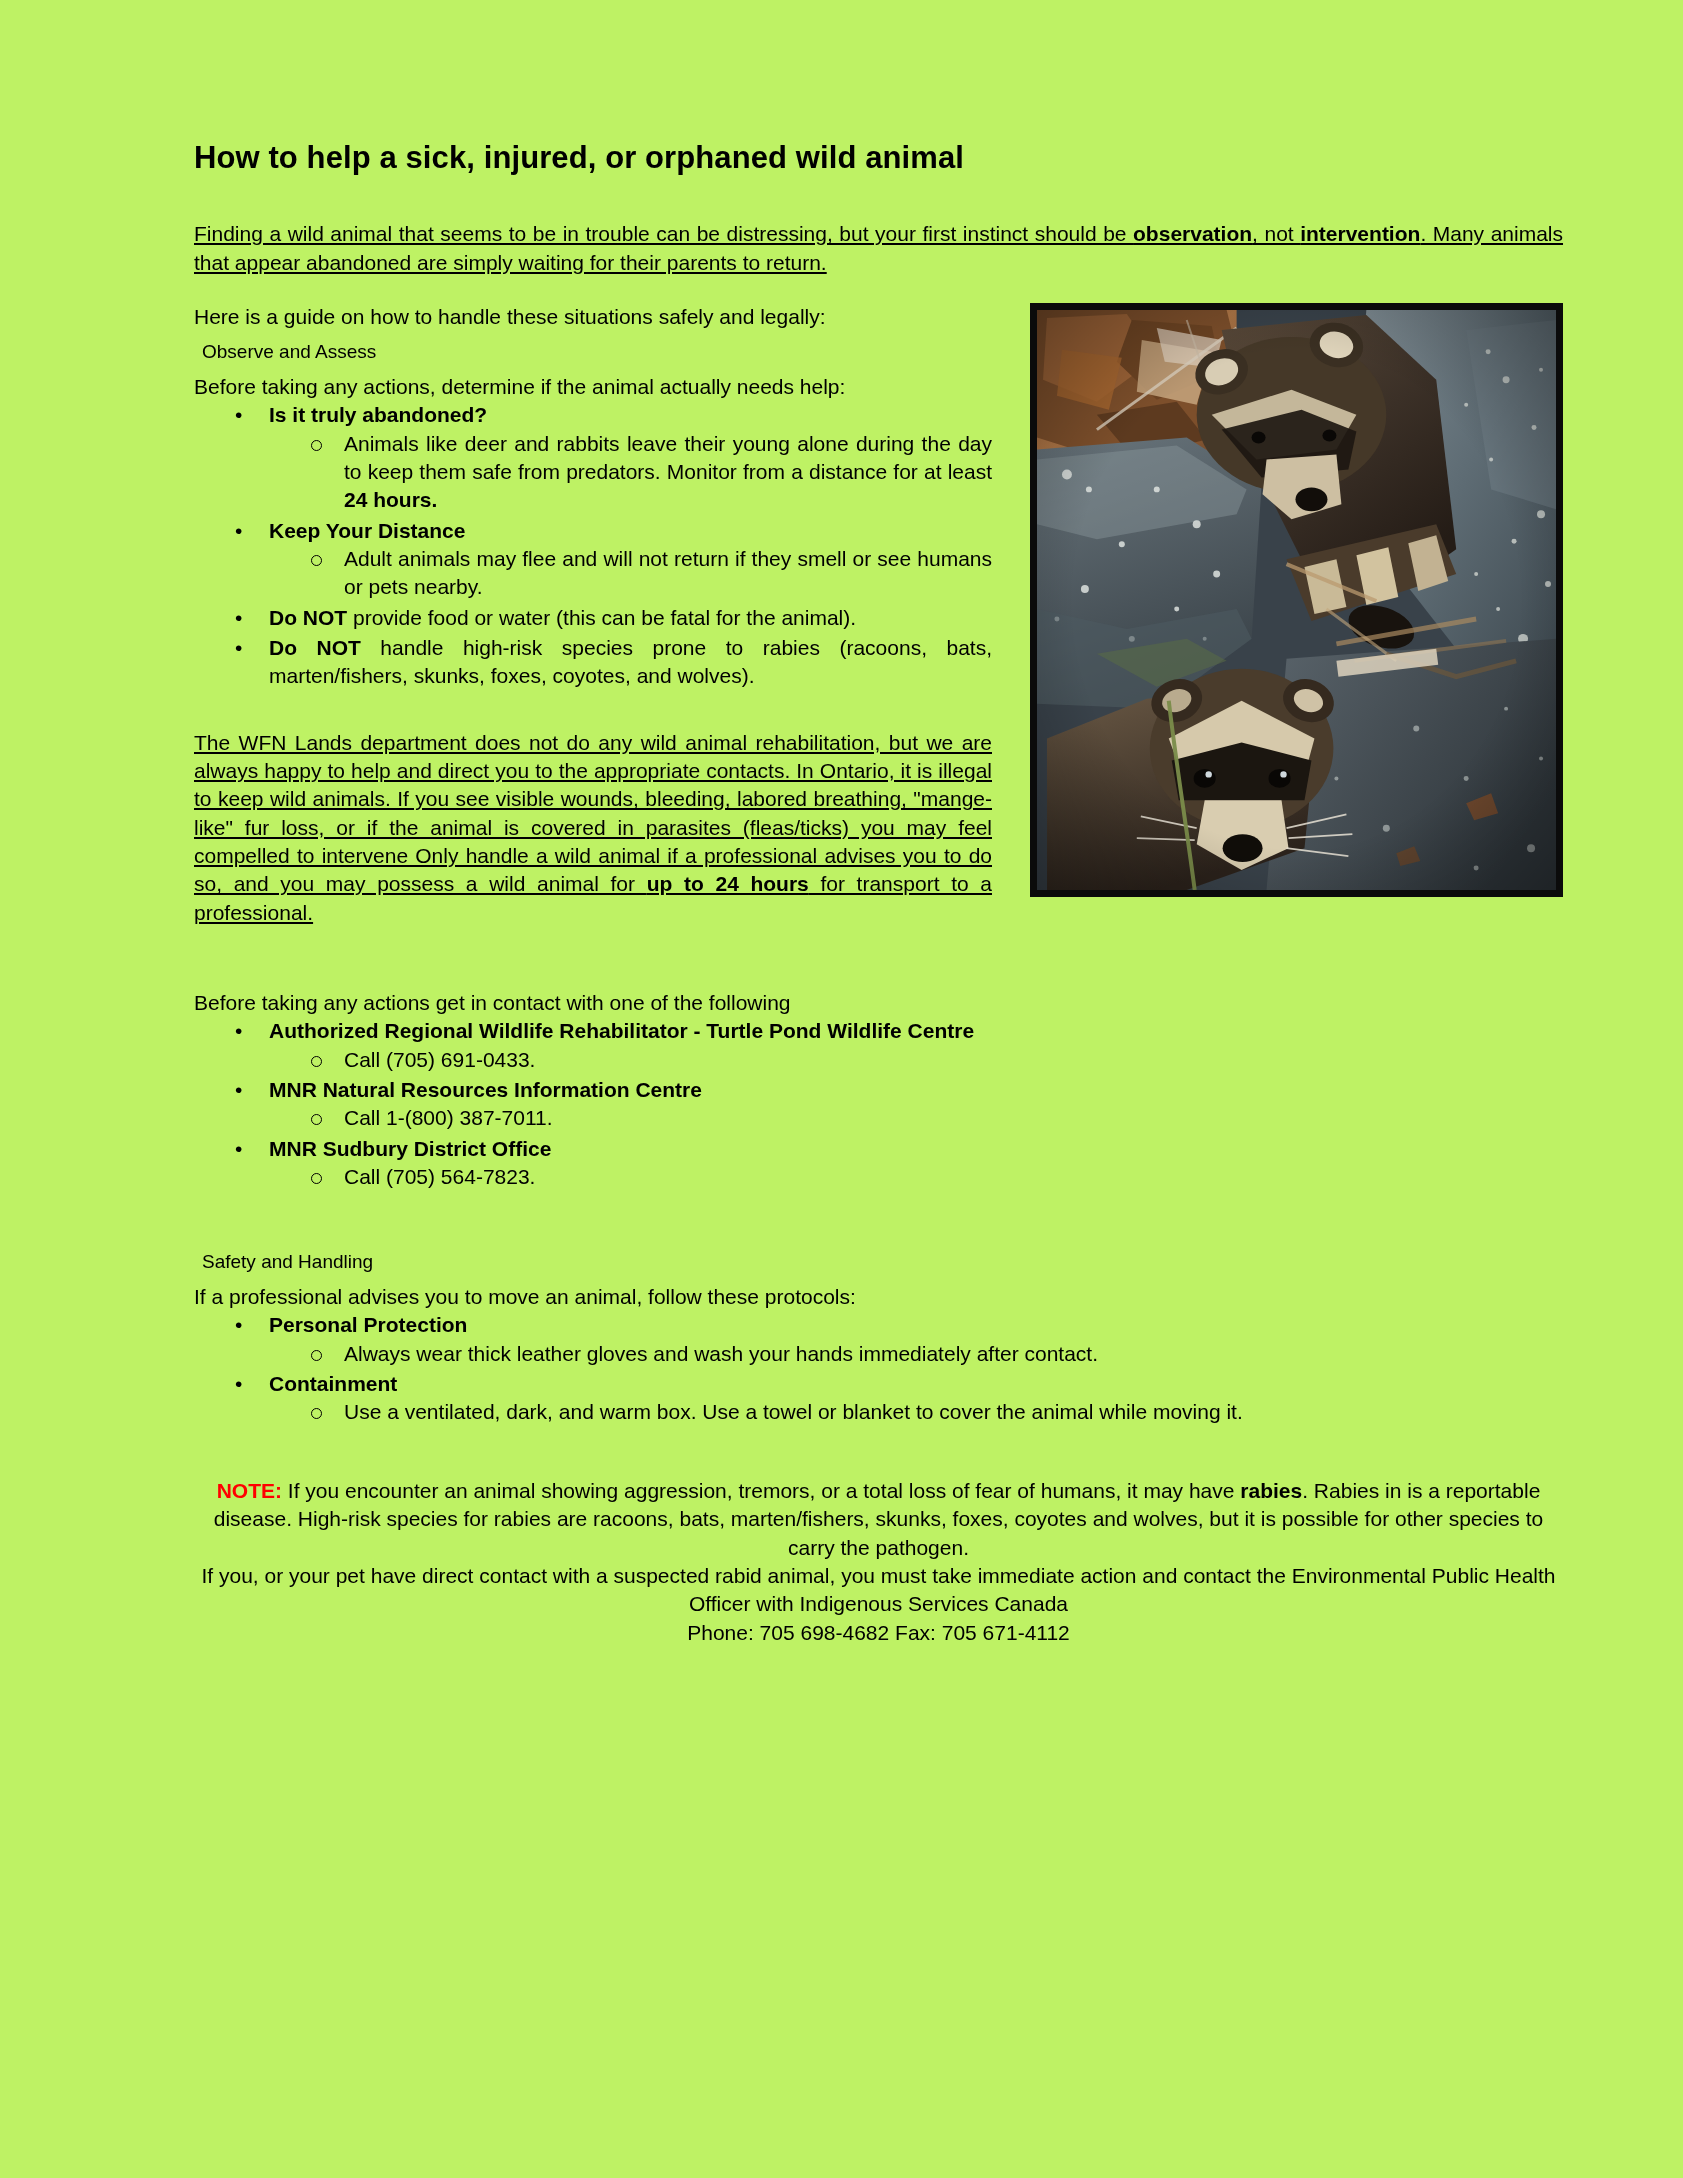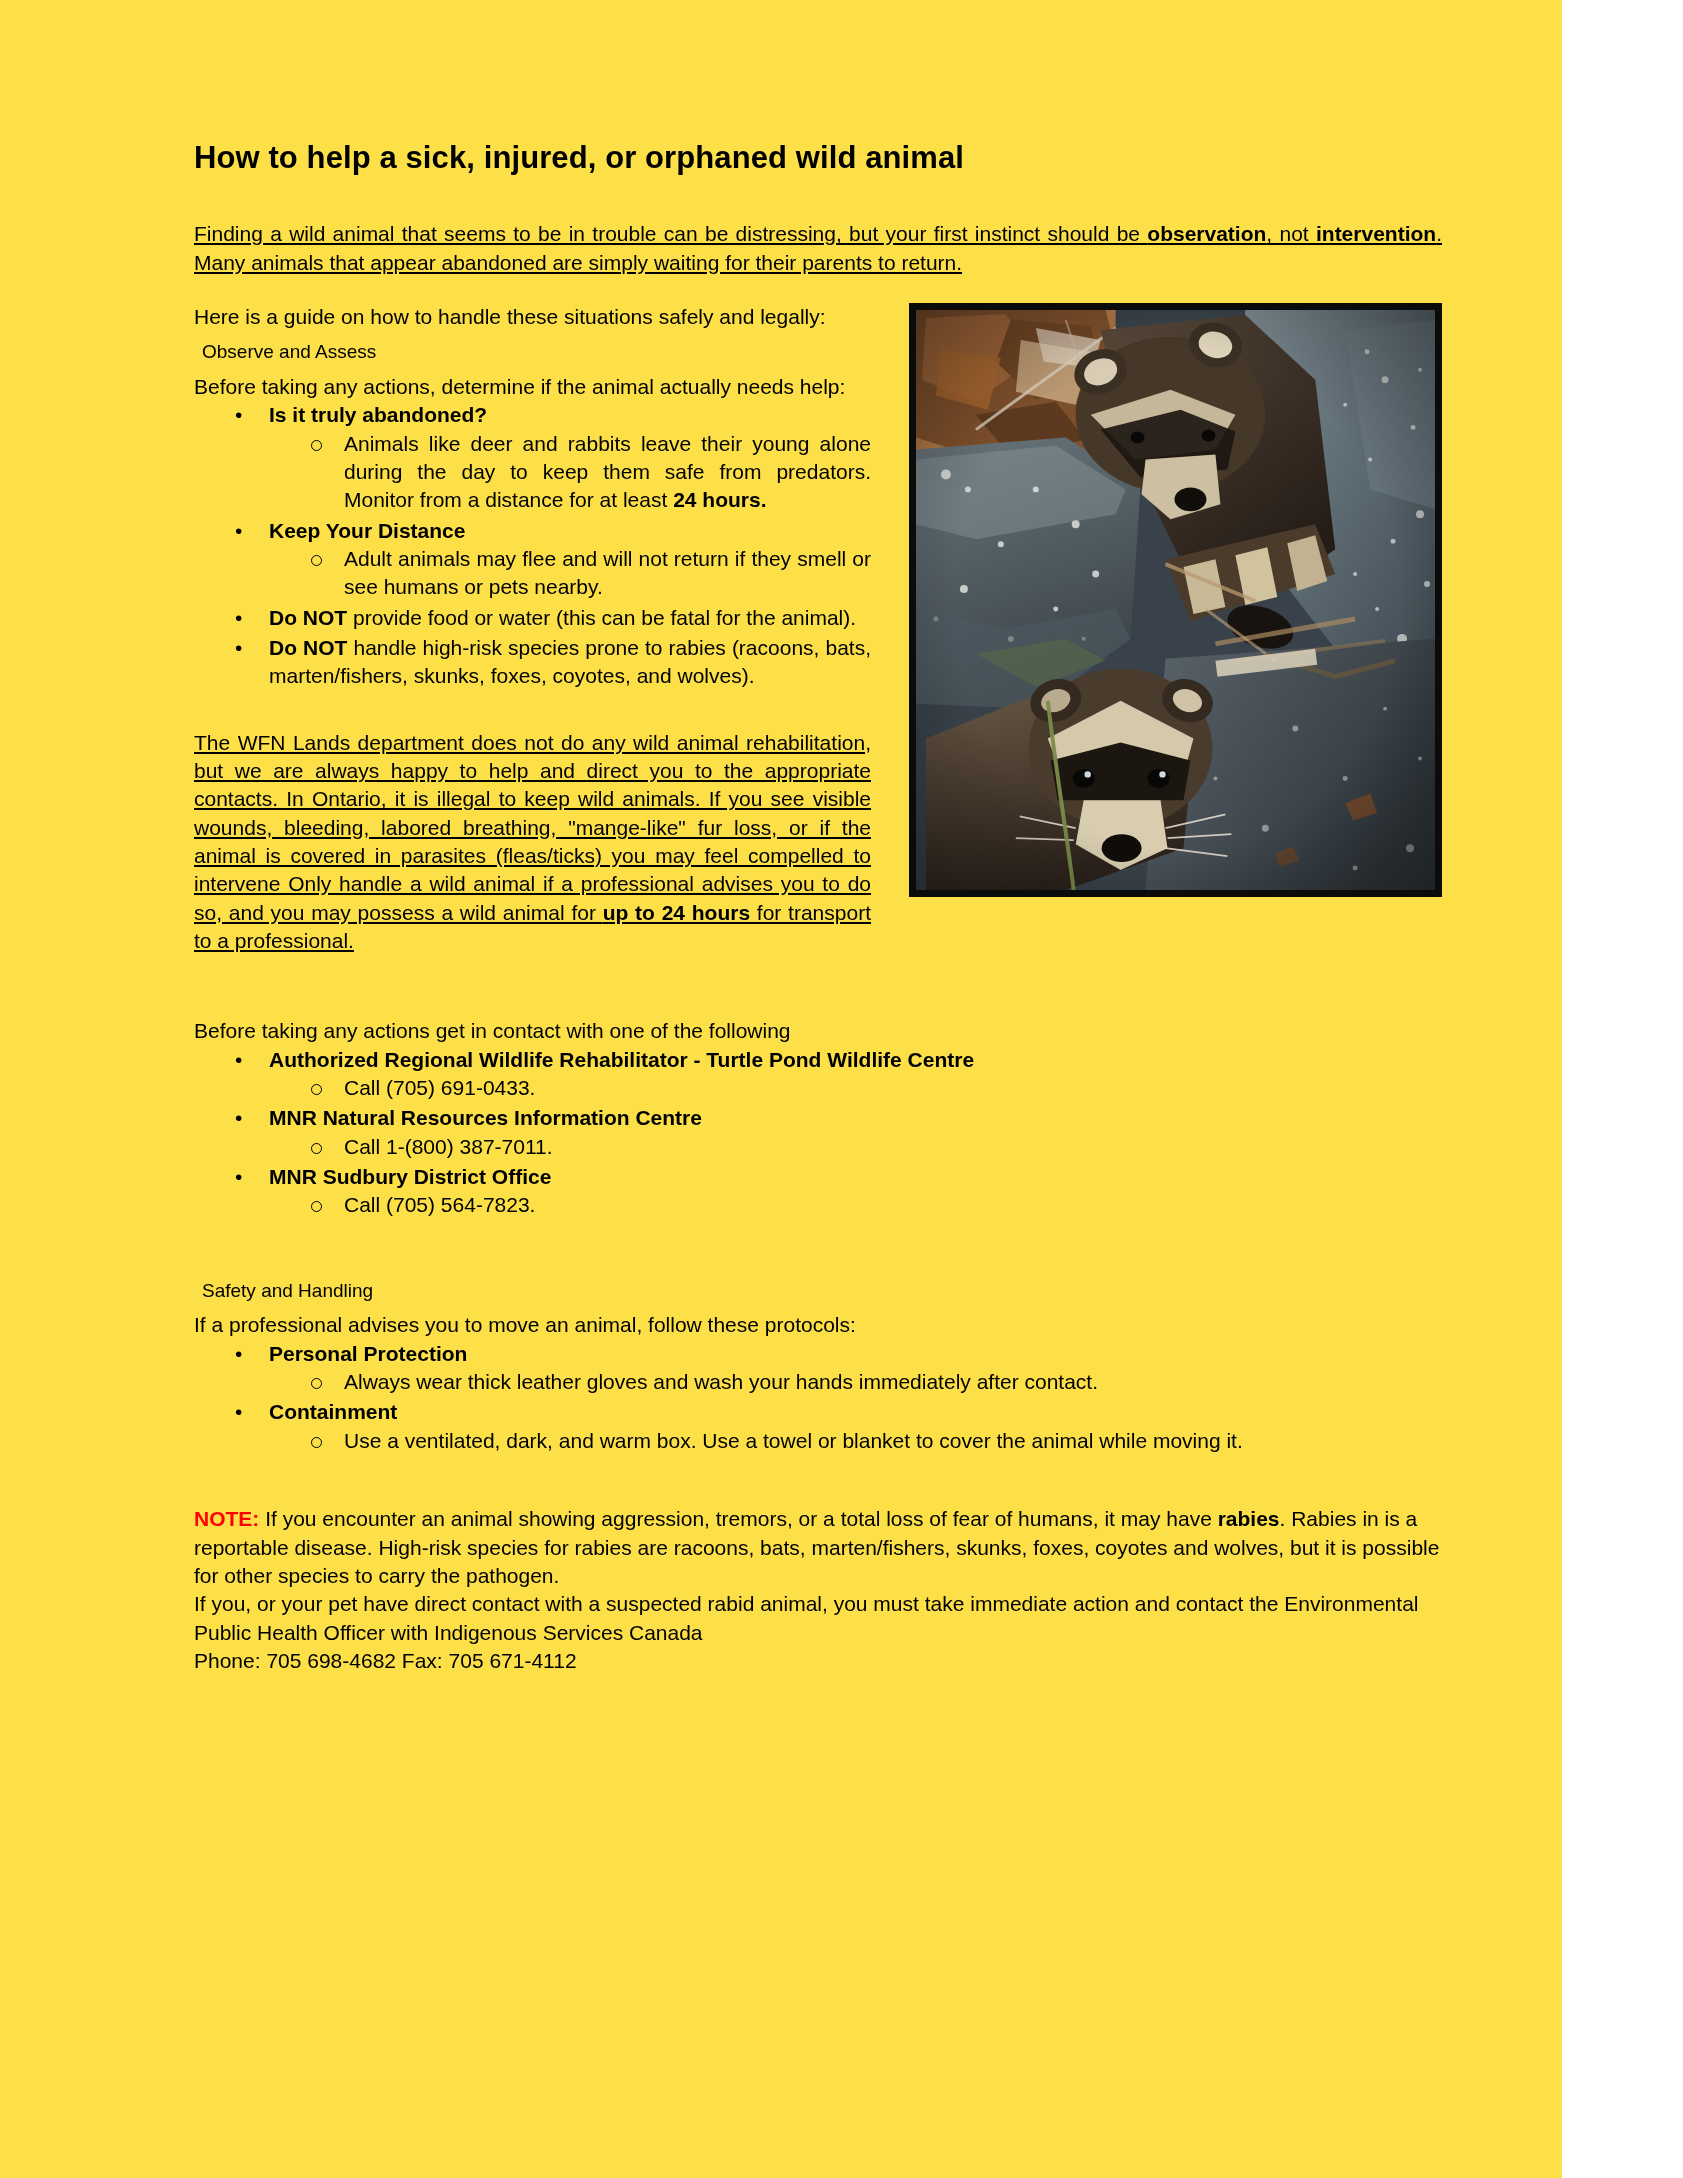--- a/index.html
+++ b/index.html
@@ -11,43 +11,43 @@
     width: 1683px;
     height: 2178px;
     font-family: "Liberation Sans", sans-serif;
     color: #000000;
     position: relative;
     overflow: hidden;
   }
   .page {
     position: absolute;
     left: 0; top: 0;
-    width: 1562px;
+    width: 1683px;
     height: 2178px;
-    background: #fde047;
+    background: #bef264;
     box-sizing: border-box;
     padding: 139px 120px 0 194px;
   }
   .doc-title {
     font-size: 31px;
     font-weight: bold;
     letter-spacing: 0.1px;
     margin: 0 0 44px 0;
     line-height: 1.2;
   }
   p, li, div.txt {
     font-size: 21px;
     line-height: 1.35;
   }
   .para {
     margin: 0 0 26px 0;
     text-align: justify;
   }
   .para.tight { margin-bottom: 0; }
-  .nojust { text-align: left; }
+  .nojust { text-align: center; }
   b, strong { font-weight: bold; }
 
   
   .photo-wrap {
     float: right;
     width: 533px;
     height: 594px;
     margin: 0 0 22px 38px;
     shape-margin: 10px;
   }

